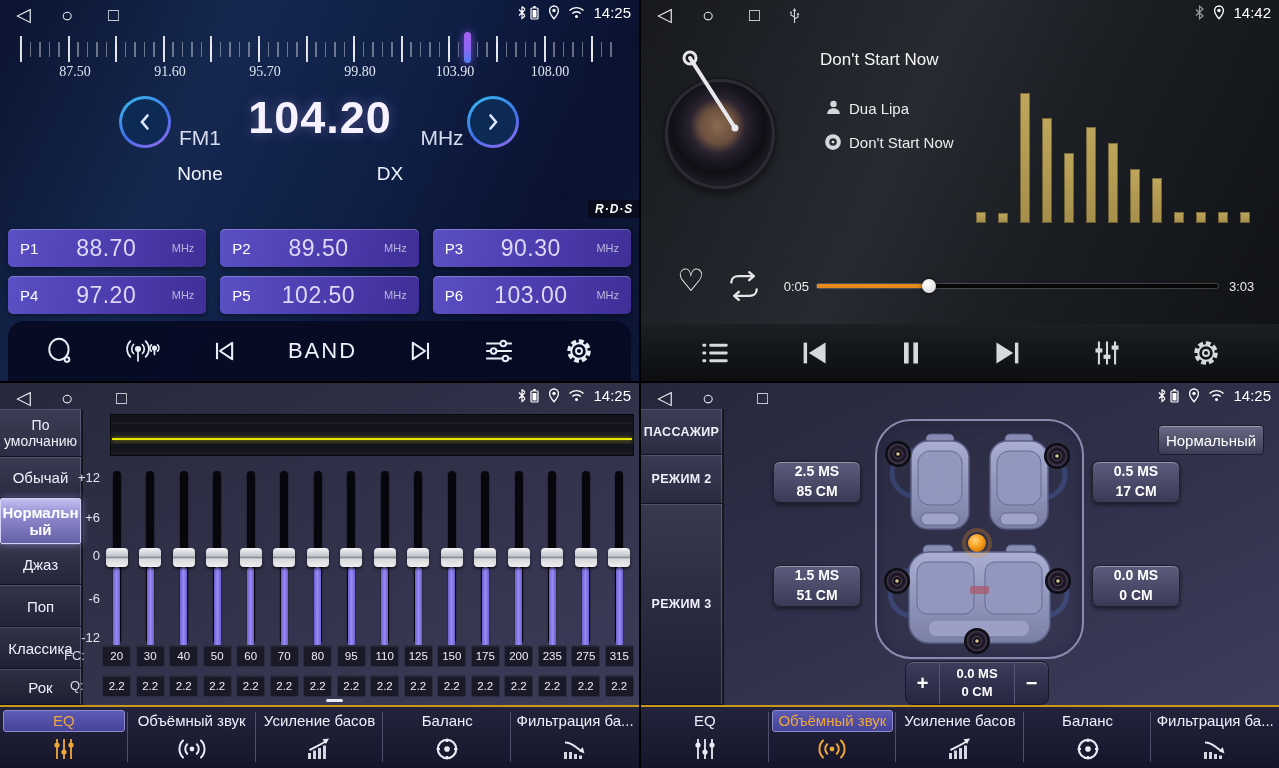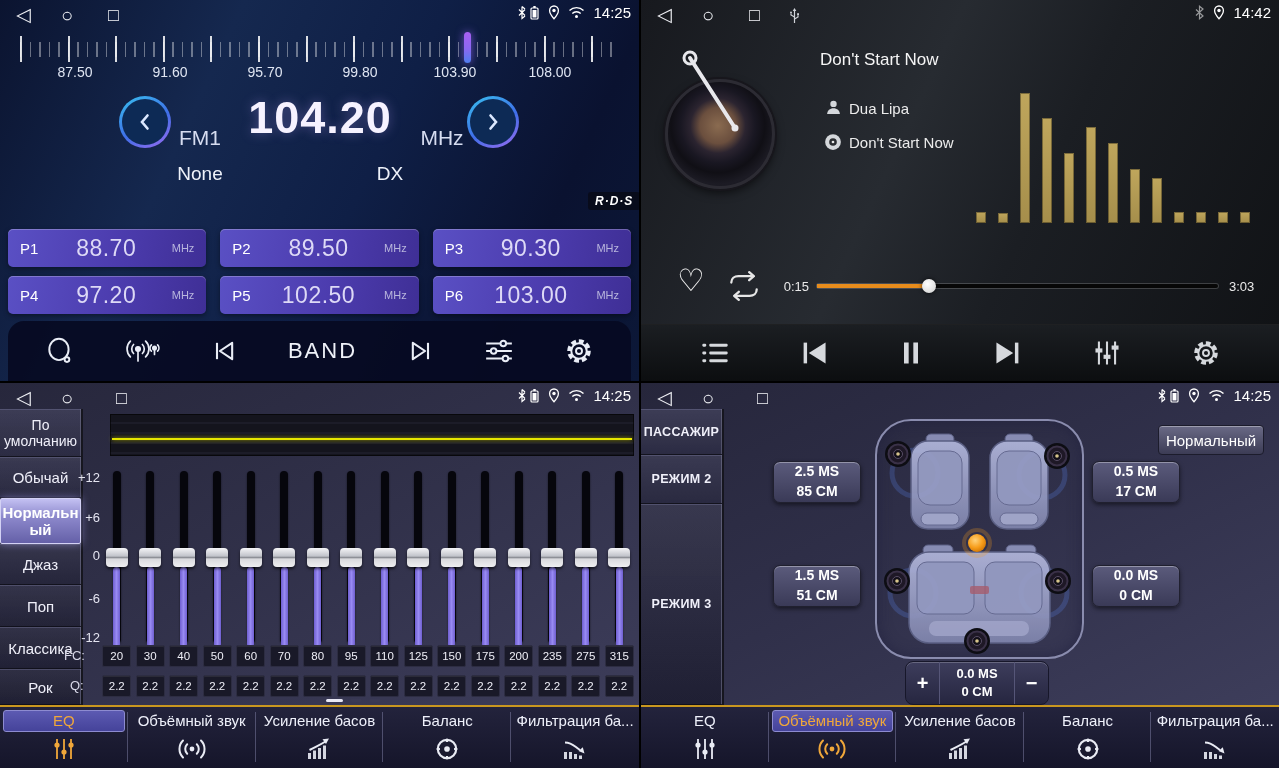--- a/index.html
+++ b/index.html
@@ -25,38 +25,38 @@
   .sic{display:inline-flex;}
   .dim{opacity:.55;}
 
   
   .ticks-big{position:absolute;left:20px;right:22px;top:36px;height:26px;
     background:repeating-linear-gradient(90deg,rgba(255,255,255,.85) 0 2px,transparent 2px 47.6px);}
   .ticks-small{position:absolute;left:20px;right:22px;top:42px;height:15px;
     background:repeating-linear-gradient(90deg,rgba(255,255,255,.38) 0 1.5px,transparent 1.5px 9.52px);}
   .tuner-ind{position:absolute;left:464px;top:32px;width:7px;height:31px;border-radius:4px;
     background:linear-gradient(180deg,#a95ff2 0%,#8a68f2 55%,#4f7df0 100%);box-shadow:0 0 8px rgba(140,100,245,.8);}
-  .scale-labels{position:absolute;left:0;top:64px;width:639px;height:18px;}
+  .scale-labels{position:absolute;left:0;top:64px;width:639px;height:18px;font-family:Liberation Serif, serif;}
   .scale-labels span{position:absolute;transform:translateX(-50%);font-size:14px;color:#dfe5f2;}
   .scale-labels span:nth-child(1){left:75px;} .scale-labels span:nth-child(2){left:170px;}
   .scale-labels span:nth-child(3){left:265px;} .scale-labels span:nth-child(4){left:360px;}
   .scale-labels span:nth-child(5){left:455px;} .scale-labels span:nth-child(6){left:550px;}
   .chev{position:absolute;width:52px;height:52px;border-radius:50%;cursor:pointer;
     border:3px solid transparent;
     background:linear-gradient(#0d2a55,#0d2a55) padding-box,
                linear-gradient(150deg,#38c2ee 0%,#3f6ee8 55%,#9d6cf0 100%) border-box;
     display:flex;align-items:center;justify-content:center;padding:0;}
   .chev-l{left:119px;top:96px;} .chev-r{left:467px;top:96px;}
   .band-lbl{position:absolute;left:168px;top:126px;width:64px;text-align:center;font-size:21px;color:#d6dcf0;}
   .unit-lbl{position:absolute;left:410px;top:126px;width:64px;text-align:center;font-size:21px;color:#d6dcf0;}
   .big-freq{position:absolute;left:225px;top:92px;width:190px;text-align:center;
     font-size:45px;font-weight:bold;letter-spacing:1px;color:#f6f2ff;text-shadow:0 0 12px rgba(190,160,255,.35);}
   .station{position:absolute;left:158px;top:163px;width:84px;text-align:center;font-size:19px;color:#eef2fa;}
   .dx-mode{position:absolute;left:353px;top:163px;width:74px;text-align:center;font-size:19px;color:#eef2fa;}
-  .rds{position:absolute;left:588px;top:192px;padding:2px 7px;background:rgba(8,10,24,.85);
+  .rds{position:absolute;left:588px;top:200px;padding:2px 7px;background:rgba(8,10,24,.85);
     border-radius:3px;color:#fff;font-size:12px;font-weight:bold;font-style:italic;letter-spacing:1px;}
   .presets{position:absolute;left:8px;top:229px;width:623px;
     display:grid;grid-template-columns:repeat(3,1fr);grid-template-rows:38px 38px;gap:9px 14px;}
   .preset{display:flex;align-items:center;border:none;border-radius:5px;cursor:pointer;
     background:linear-gradient(100deg,#5a50c4 0%,#4c3cae 55%,#3f2f96 100%);
     box-shadow:inset 0 1px 0 rgba(255,255,255,.25),0 2px 5px rgba(0,0,0,.4);padding:0 12px;}
   .pnum{font-size:15px;color:#ffffff;width:28px;text-align:left;}
   .pfreq{flex:1;text-align:center;font-size:23px;color:#ddd9f6;letter-spacing:.5px;}
   .punit{font-size:11px;color:#b9b6dd;width:30px;text-align:right;}
   .radio-toolbar{position:absolute;left:8px;right:8px;top:321px;bottom:0;
@@ -393,21 +393,21 @@
 
     <button class="fav">♡</button>
     <button class="rpt">
       <svg width="38" height="30" viewBox="0 0 32 26" fill="none" stroke="currentColor" stroke-width="2" stroke-linecap="round" stroke-linejoin="round">
           <path d="M5 10c0-3.2 2.6-5.5 6.2-5.5H24"></path>
           <path d="M20.5 1l4 3.5-4 3.5"></path>
           <path d="M27 16c0 3.2-2.6 5.5-6.2 5.5H8"></path>
           <path d="M11.5 18l-4 3.5 4 3.5"></path>
         </svg>
     </button>
-    <span class="t-elapsed">0:15</span>
+    <span class="t-elapsed">0:05</span>
     <div class="track">
       <div class="track-fill" style="width: 28%;"></div>
       <div class="thumb" style="left: calc(28% - 7px);"></div>
     </div>
     <span class="t-total">3:03</span>
 
     <div class="player-toolbar">
       <button class="pt-btn">
         <svg width="30" height="26" viewBox="0 0 26 22" fill="currentColor">
             <rect x="2" y="3" width="3.4" height="2.6" rx="1"></rect>

